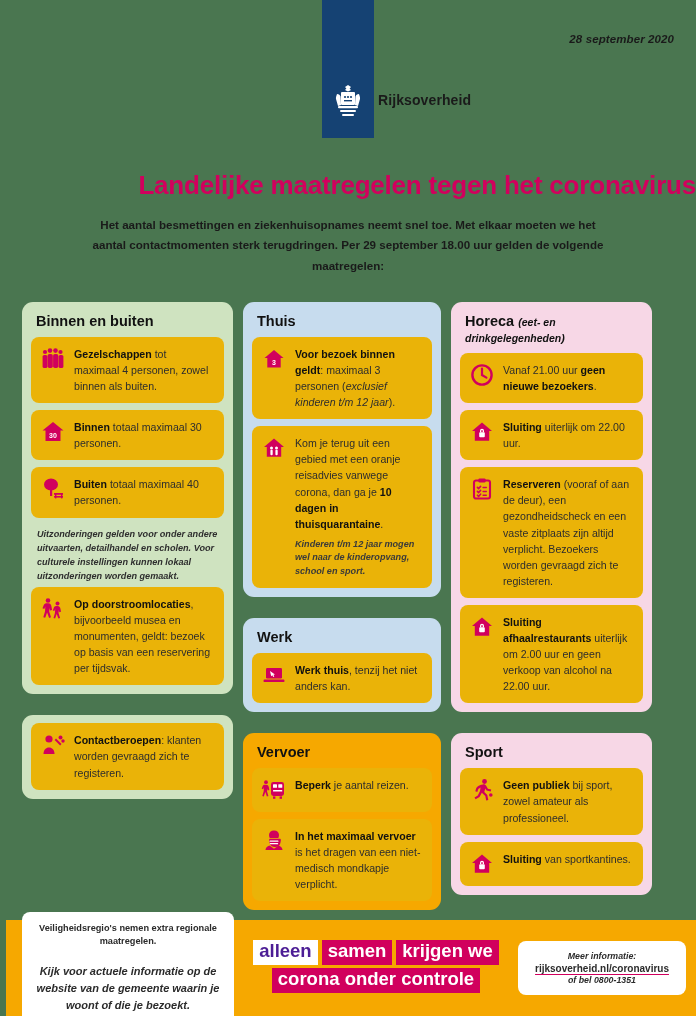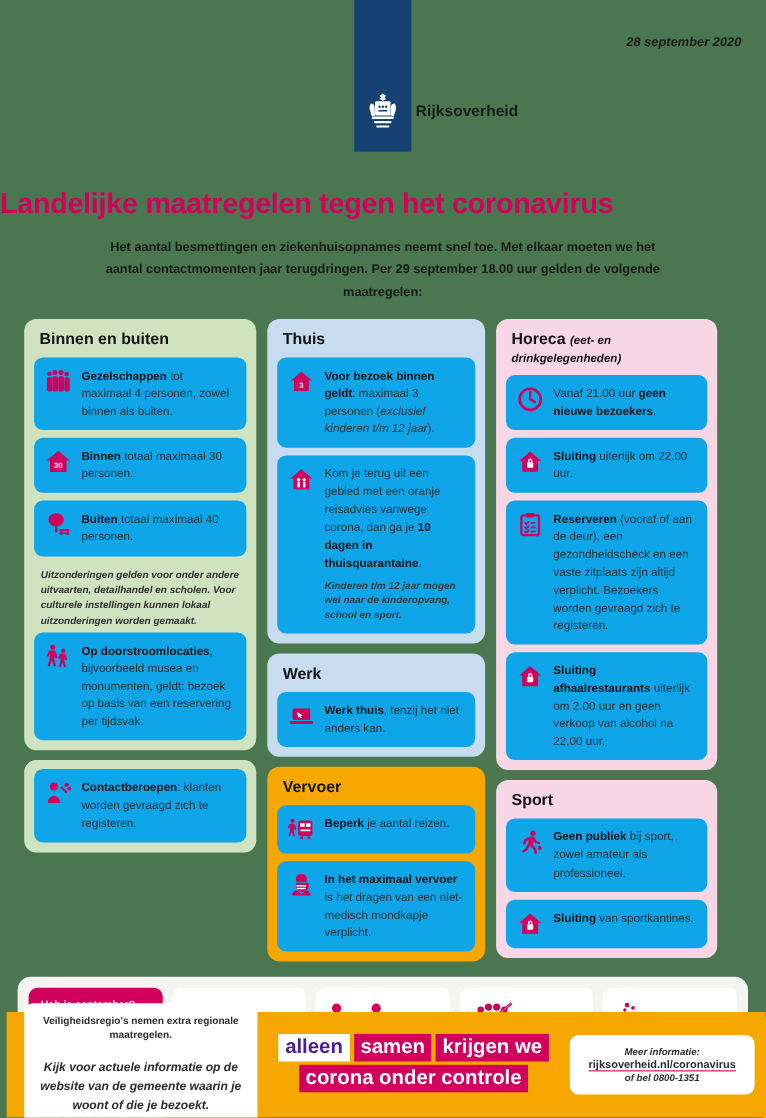--- a/index.html
+++ b/index.html
@@ -27,21 +27,21 @@
     position: absolute; left: 50%; top: 84px; transform: translateX(-50%);
     width: 34px; height: 36px;
   }
   .logo-word {
     position: absolute; left: 378px; top: 92px;
     font-size: 14px; font-weight: 700; color: #1a1a1a; letter-spacing: .1px;
   }
 
   
   .title {
-    text-align: left; color: #d1005d;
+    text-align: right; color: #d1005d;
     font-size: 26px; font-weight: 700; letter-spacing: -.2px;
     margin-top: 10px;
   }
   .intro {
     text-align: center; color: #1a1a1a;
     font-size: 11.6px; line-height: 1.75; font-weight: 600;
     margin: 14px auto 0; width: 530px;
   }
   .intro b { font-weight: 800; }
 
@@ -49,36 +49,36 @@
   .columns {
     display: flex; gap: 10px;
     padding: 14px 22px 0 22px;
     align-items: flex-start;
   }
   .col { display: flex; flex-direction: column; gap: 9px; }
   .col-1 { width: 211px; }
   .col-2 { width: 198px; }
   .col-3 { width: 201px; align-items: flex-end; }
 
-  .panel { border-radius: 11px; padding: 8px 9px 9px 9px; }
+  .panel { border-radius: 11px; padding: 8px 9px 9px 9px; margin-top: 12px; }
   .panel.green  { background: #cfe3c0; }
   .panel.blue   { background: #c7dcee; }
   .panel.pink   { background: #f7d7e6; }
   .panel.orange { background: #f6a800; }
 
   .panel-title {
     font-size: 14.5px; font-weight: 700; color: #111;
     padding: 3px 5px 8px 5px;
   }
   .panel-title .sub {
     font-size: 10.5px; font-style: italic; font-weight: 600; color: #111;
   }
 
   .card {
-    background: #0ea5e9; border-radius: 8px;
+    background: #eab308; border-radius: 8px;
     padding: 9px 10px 9px 9px;
     display: flex; gap: 8px; align-items: flex-start;
     margin-bottom: 7px;
   }
   .card:last-child { margin-bottom: 0; }
   .card .txt { font-size: 10.6px; line-height: 1.52; color: #2d2d2d; }
   .card .txt b { font-weight: 700; color: #111; }
   .card .txt i { font-style: italic; }
   .card .note {
     display: block; margin-top: 6px;
@@ -181,21 +181,21 @@
         <rect x="13" y="16" width="8" height="1.4"></rect>
       </g>
     </svg>
   </div>
   <div class="logo-word">Rijksoverheid</div>
 </div>
 
 <div class="title">Landelijke maatregelen tegen het coronavirus</div>
 <div class="intro">
   <span>Het aantal besmettingen en ziekenhuisopnames neemt snel toe. Met elkaar moeten we het aantal</span>
-  <span>contactmomenten jaar terugdringen. </span><b>Per 29 september 18.00 uur gelden de volgende maatregelen:</b>
+  <span>contactmomenten sterk terugdringen. </span><b>Per 29 september 18.00 uur gelden de volgende maatregelen:</b>
 </div>
 
 <div class="columns">
 
   <div class="col col-1">
 
     <div class="panel green">
       <div class="panel-title">Binnen en buiten</div>
 
       <div class="card">

